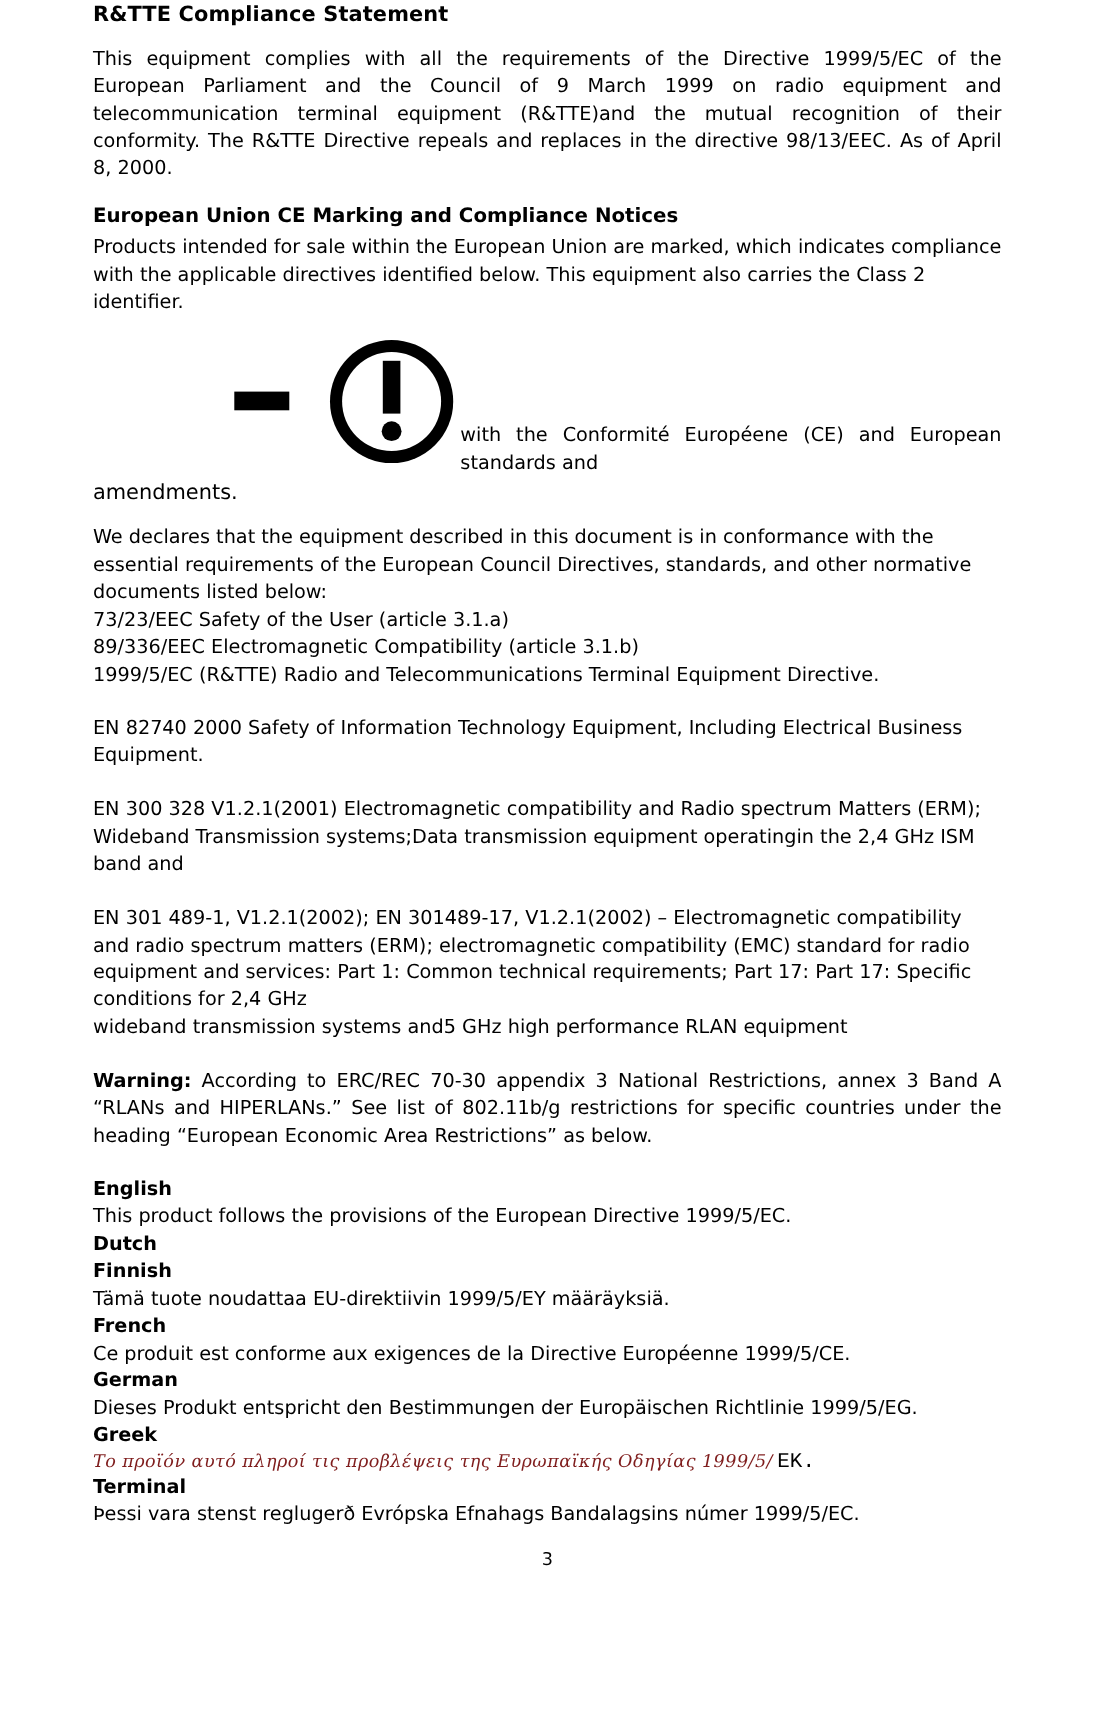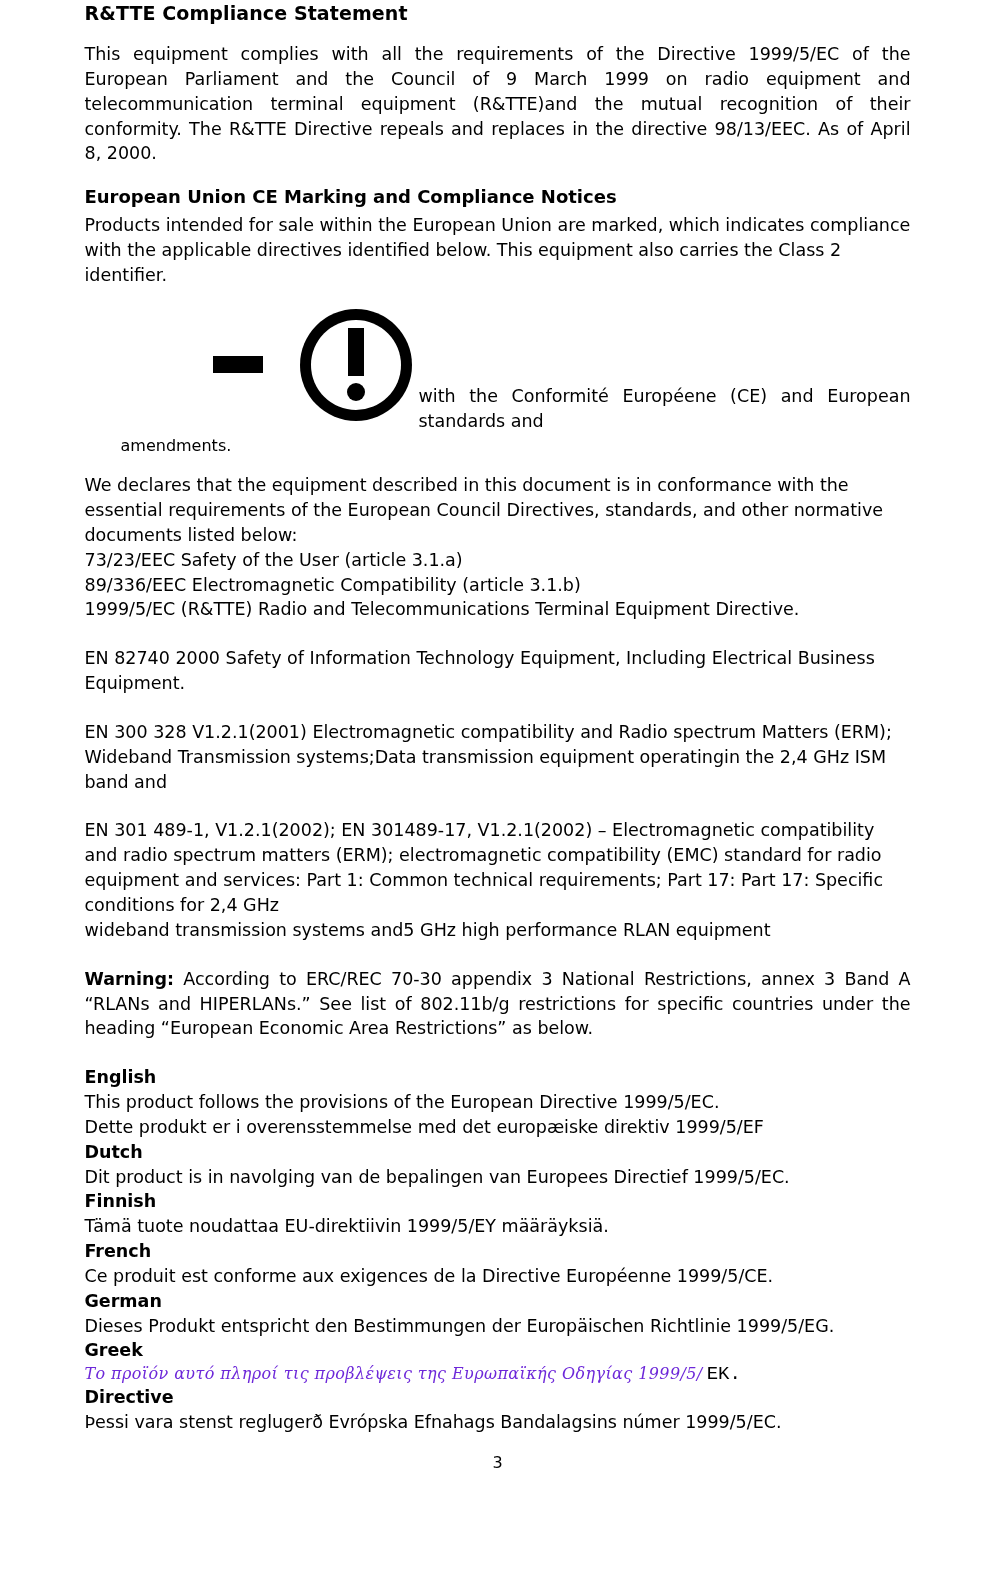--- a/index.html
+++ b/index.html
@@ -57,42 +57,41 @@
     height: 122px;
     margin: 16px 6px 0 18px;
   }
   .ce-tail {
     font-size: 17.5px;
     line-height: 1.42;
     text-align: justify;
     padding-top: 96px;
   }
   .ce-after {
-    font-size: 16px;
+    font-size: 19px;
     line-height: 1.42;
     clear: both;
     padding-top: 2px;
-    margin-left: 36px;
   }
   .bold { font-weight: bold; }
 
   .lang-name {
     font-size: 17.5px;
     font-weight: bold;
     line-height: 1.42;
   }
   .lang-text {
     font-size: 17.5px;
     line-height: 1.42;
   }
   .greek-script {
     font-family: "DejaVu Serif", serif;
     font-style: italic;
     font-size: 16px;
-    color: #6d28d9;
+    color: #7f1d1d;
     letter-spacing: 0.4px;
   }
   .greek-line {
     display: flex;
     align-items: baseline;
     gap: 4px;
   }
   .greek-suffix {
     font-size: 19px;
     font-family: Liberation Mono, monospace;
@@ -163,39 +162,37 @@
 
     <div class="blankline"></div>
 
     <p class="justified"><span class="bold">Warning:</span><span> According to ERC/REC 70-30 appendix 3 National Restrictions, annex 3 Band A “RLANs and HIPERLANs.” See list of 802.11b/g restrictions for specific countries under the heading “European Economic Area Restrictions” as below.</span></p>
 
     <div class="blankline"></div>
 
     <div class="lang-name">English</div>
     <div class="lang-text">This product follows the provisions of the European Directive 1999/5/EC.</div>
 
-    <div class="lang-text">Dette produkt er i overensstemmelse med det europæiske direktiv 1999/5/EF</div>
 
     <div class="lang-name">Dutch</div>
-    <div class="lang-text">Dit product is in navolging van de bepalingen van Europees Directief 1999/5/EC.</div>
 
     <div class="lang-name">Finnish</div>
     <div class="lang-text">Tämä tuote noudattaa EU-direktiivin 1999/5/EY määräyksiä.</div>
 
     <div class="lang-name">French</div>
     <div class="lang-text">Ce produit est conforme aux exigences de la Directive Européenne 1999/5/CE.</div>
 
     <div class="lang-name">German</div>
     <div class="lang-text">Dieses Produkt entspricht den Bestimmungen der Europäischen Richtlinie 1999/5/EG.</div>
 
     <div class="lang-name">Greek</div>
     <div class="greek-line">
       <span class="greek-script">Το προϊόν αυτό πληροί τις προβλέψεις της Ευρωπαϊκής Οδηγίας 1999/5/</span>
         <span class="greek-suffix">ΕΚ.</span>
     </div>
 
-    <div class="lang-name">Directive</div>
+    <div class="lang-name">Terminal</div>
     <div class="lang-text">Þessi vara stenst reglugerð Evrópska Efnahags Bandalagsins númer 1999/5/EC.</div>
 
     <div class="page-number">3</div>
 
   </div>
 </div>
 
 </body></html>

